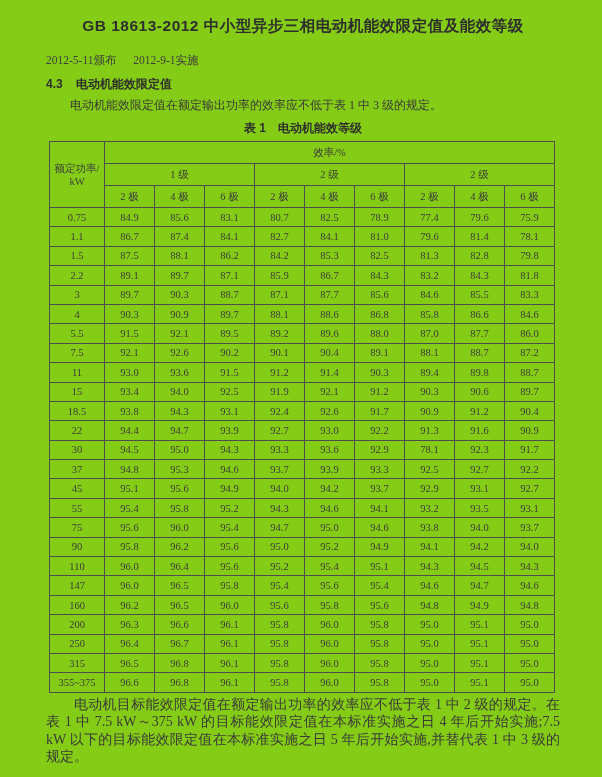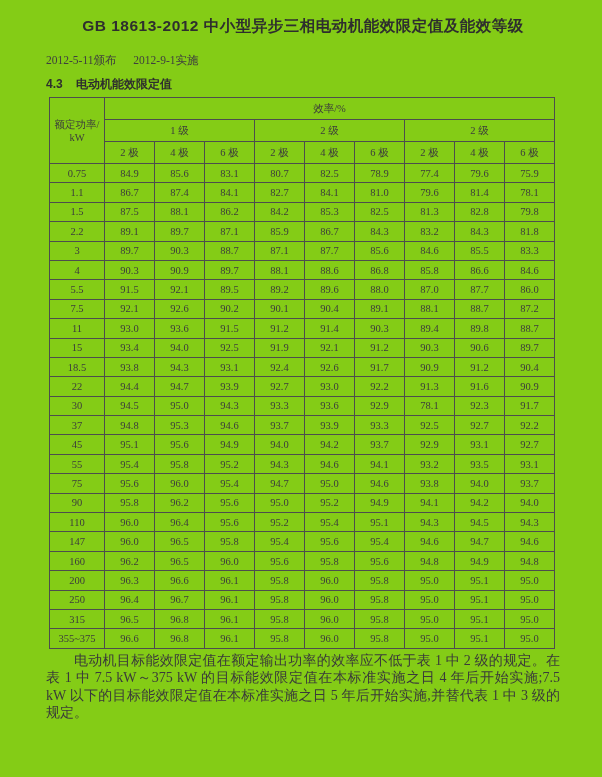--- a/index.html
+++ b/index.html
@@ -102,21 +102,23 @@
 
   <div class="dateline">
     <span>2012-5-11颁布</span>
     <span class="impl">2012-9-1实施</span>
   </div>
 
   <div class="sec-heading">
     <span class="sec-num">4.3</span>
     <span>电动机能效限定值</span>
   </div>
-
+  <p class="sec-body">电动机能效限定值在额定输出功率的效率应不低于表 1 中 3 级的规定。</p>
+
+  <div class="tbl-caption">表 1　电动机能效等级</div>
 
   <table class="eff-table">
     <colgroup>
       <col class="c-power">
       <col>
         <col>
         <col>
         <col>
         <col>
         <col>

